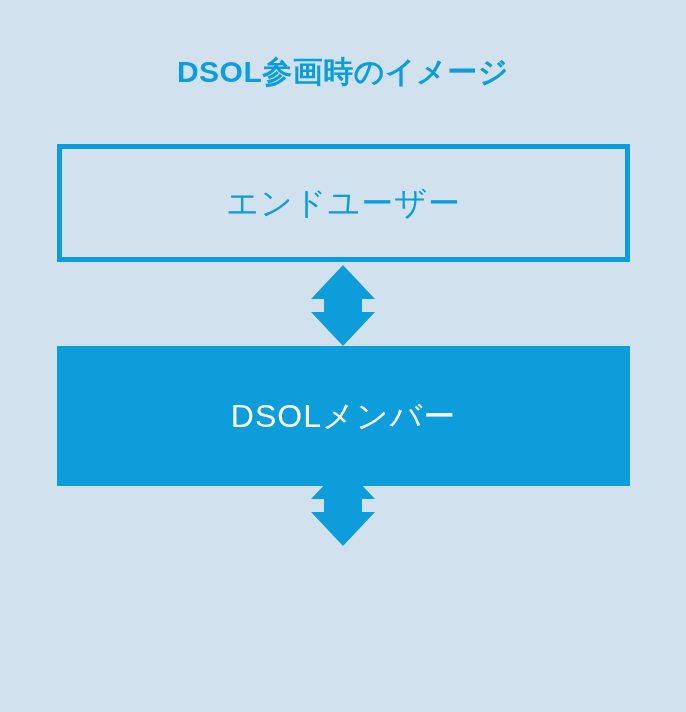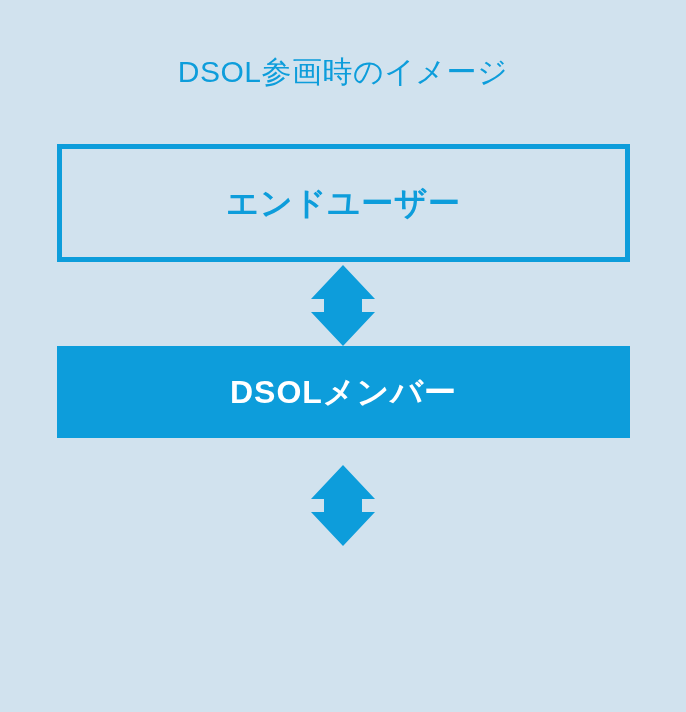--- a/index.html
+++ b/index.html
@@ -23,21 +23,21 @@
   }
 
   
   .diagram-title {
     position: absolute;
     left: 0;
     top: 52px;
     width: 686px;
     text-align: center;
     font-size: 30px;
-    font-weight: normal;
+    font-weight: bold;
     color: #0d9ddb;
     letter-spacing: 0.5px;
     line-height: 40px;
     white-space: nowrap;
   }
 
   
   .flow-box {
     position: absolute;
     left: 57px;
@@ -47,41 +47,41 @@
     align-items: center;
     justify-content: center;
     text-align: center;
   }
 
   .flow-box .flow-label {
     font-size: 32px;
     line-height: 1.2;
     letter-spacing: 1px;
     white-space: nowrap;
-    font-weight: bold;
+    font-weight: normal;
   }
 
   .flow-box--outlined {
     background: transparent;
     border: 5px solid #0d9ddb;
   }
   .flow-box--outlined .flow-label {
     color: #0d9ddb;
   }
 
   .flow-box--filled {
     background: #0d9ddb;
     border: none;
   }
   .flow-box--filled .flow-label {
     color: #ffffff;
   }
 
   #box-end-user     { top: 144px; height: 118px; }
-  #box-dsol-member  { top: 346px; height: 92px; }
+  #box-dsol-member  { top: 346px; height: 140px; }
   #box-sales-partner{ top: 546px; height: 117px; }
 
   
   .arrow-双 {
     position: absolute;
     left: 311px;
     width: 64px;
   }
   #arrow-upper { top: 265px; height: 81px; }
   #arrow-lower { top: 465px; height: 81px; }

